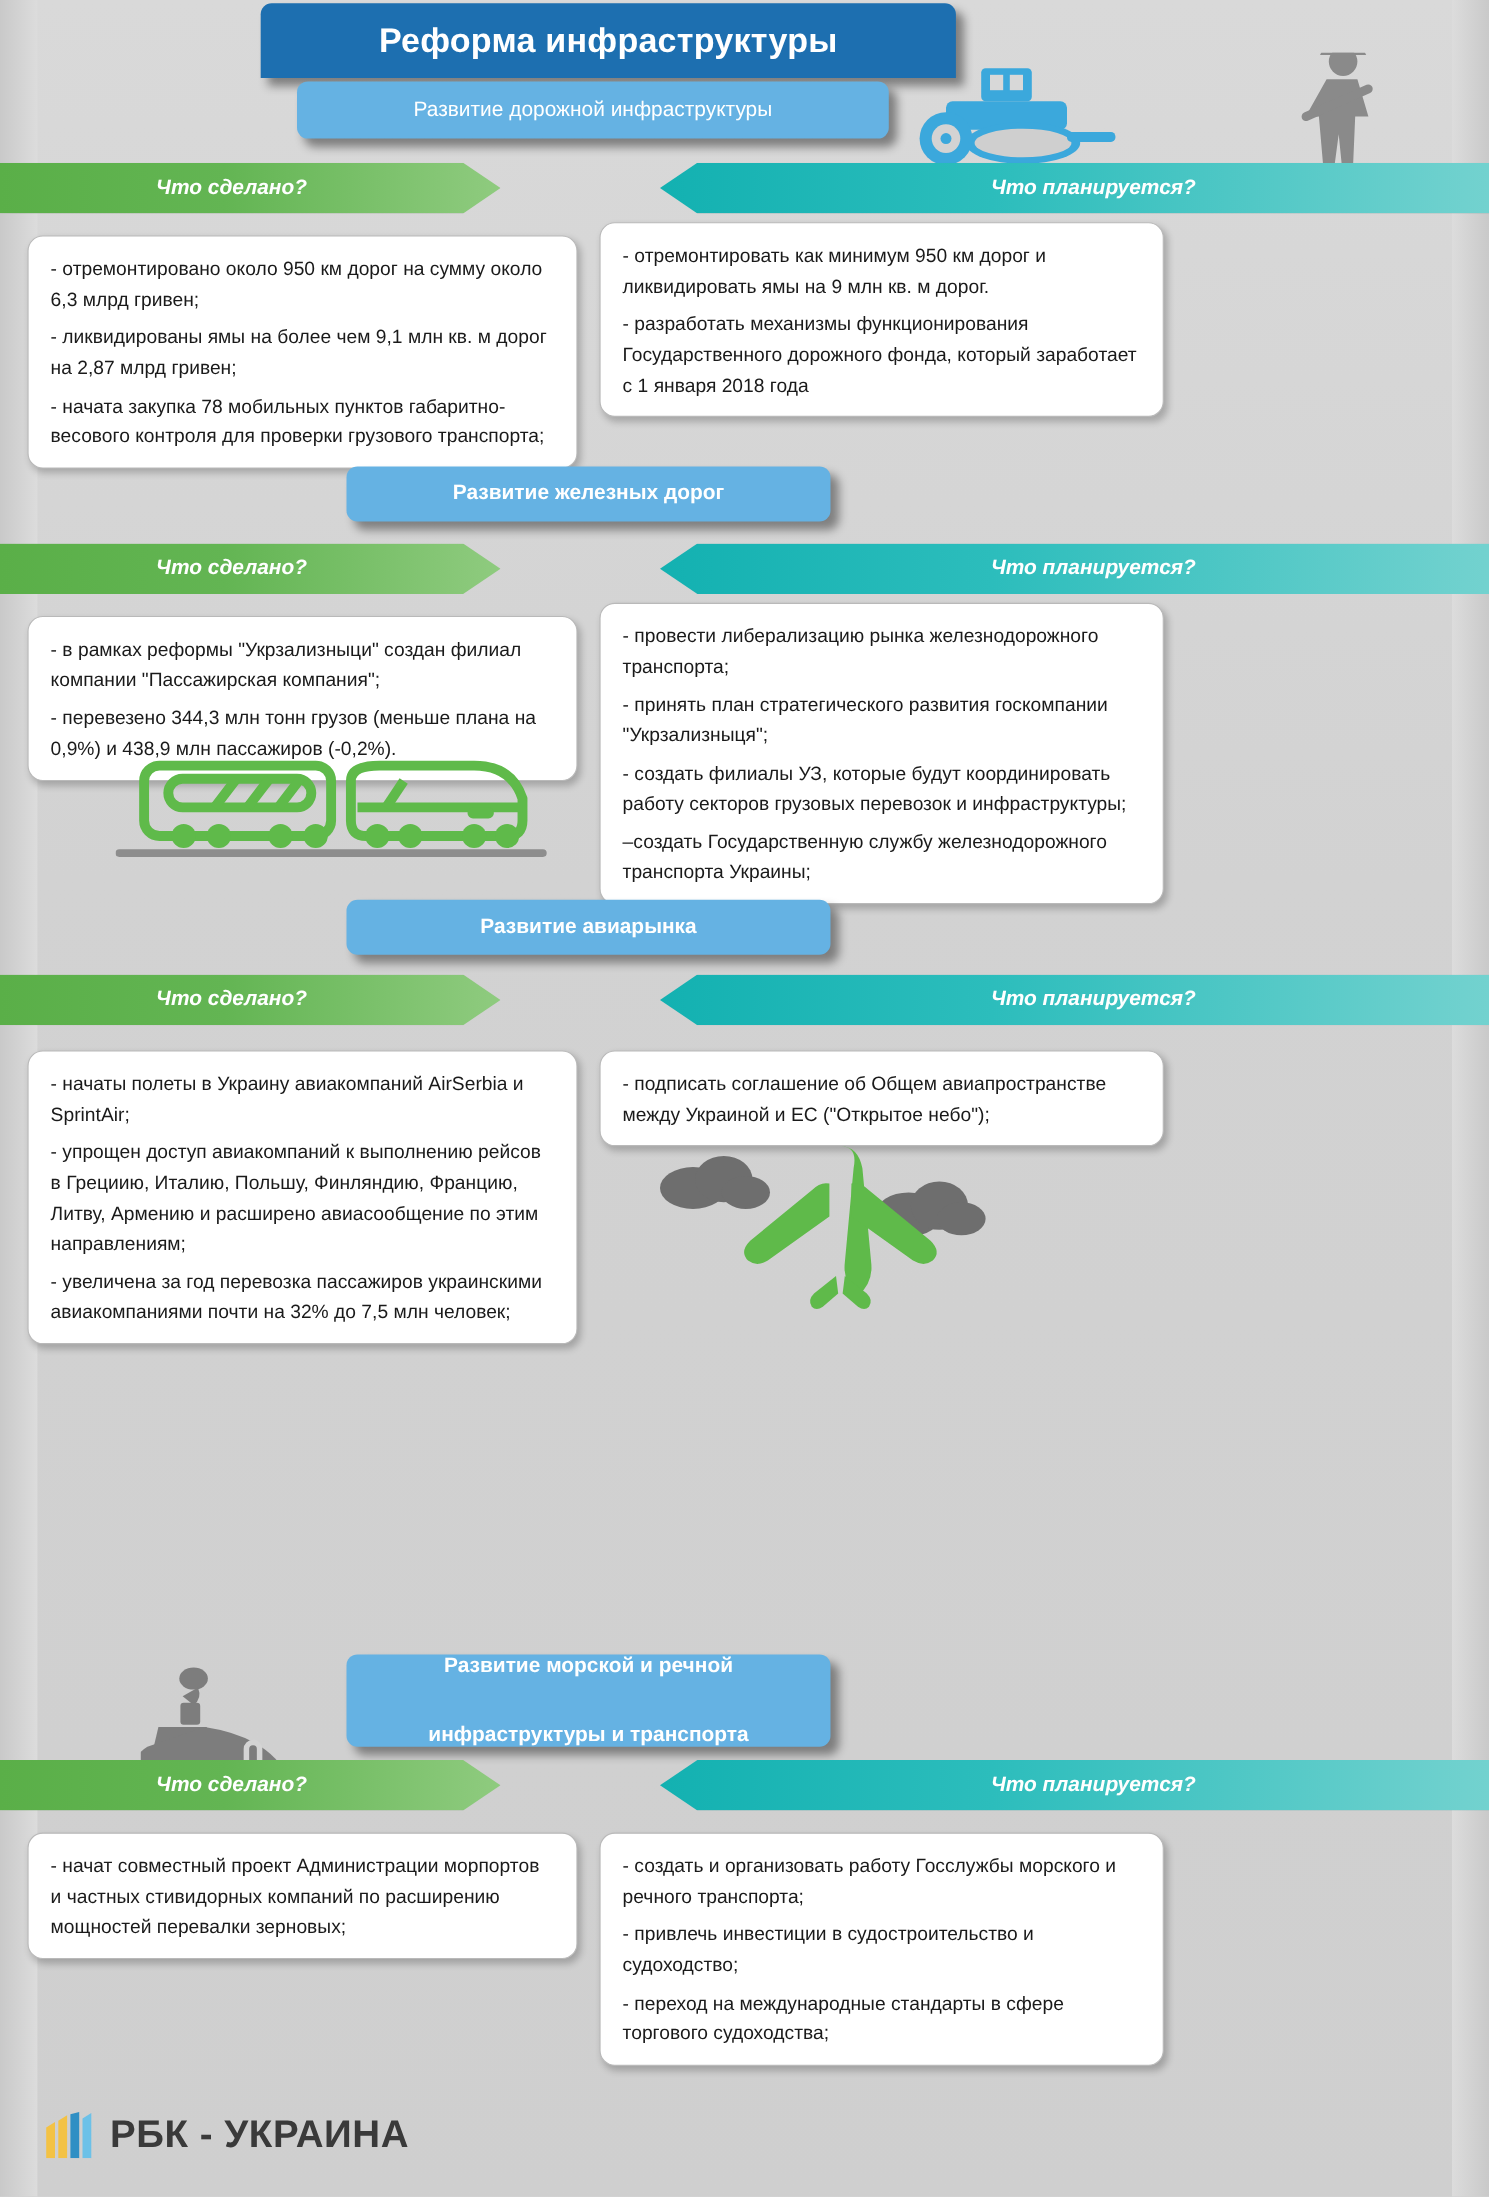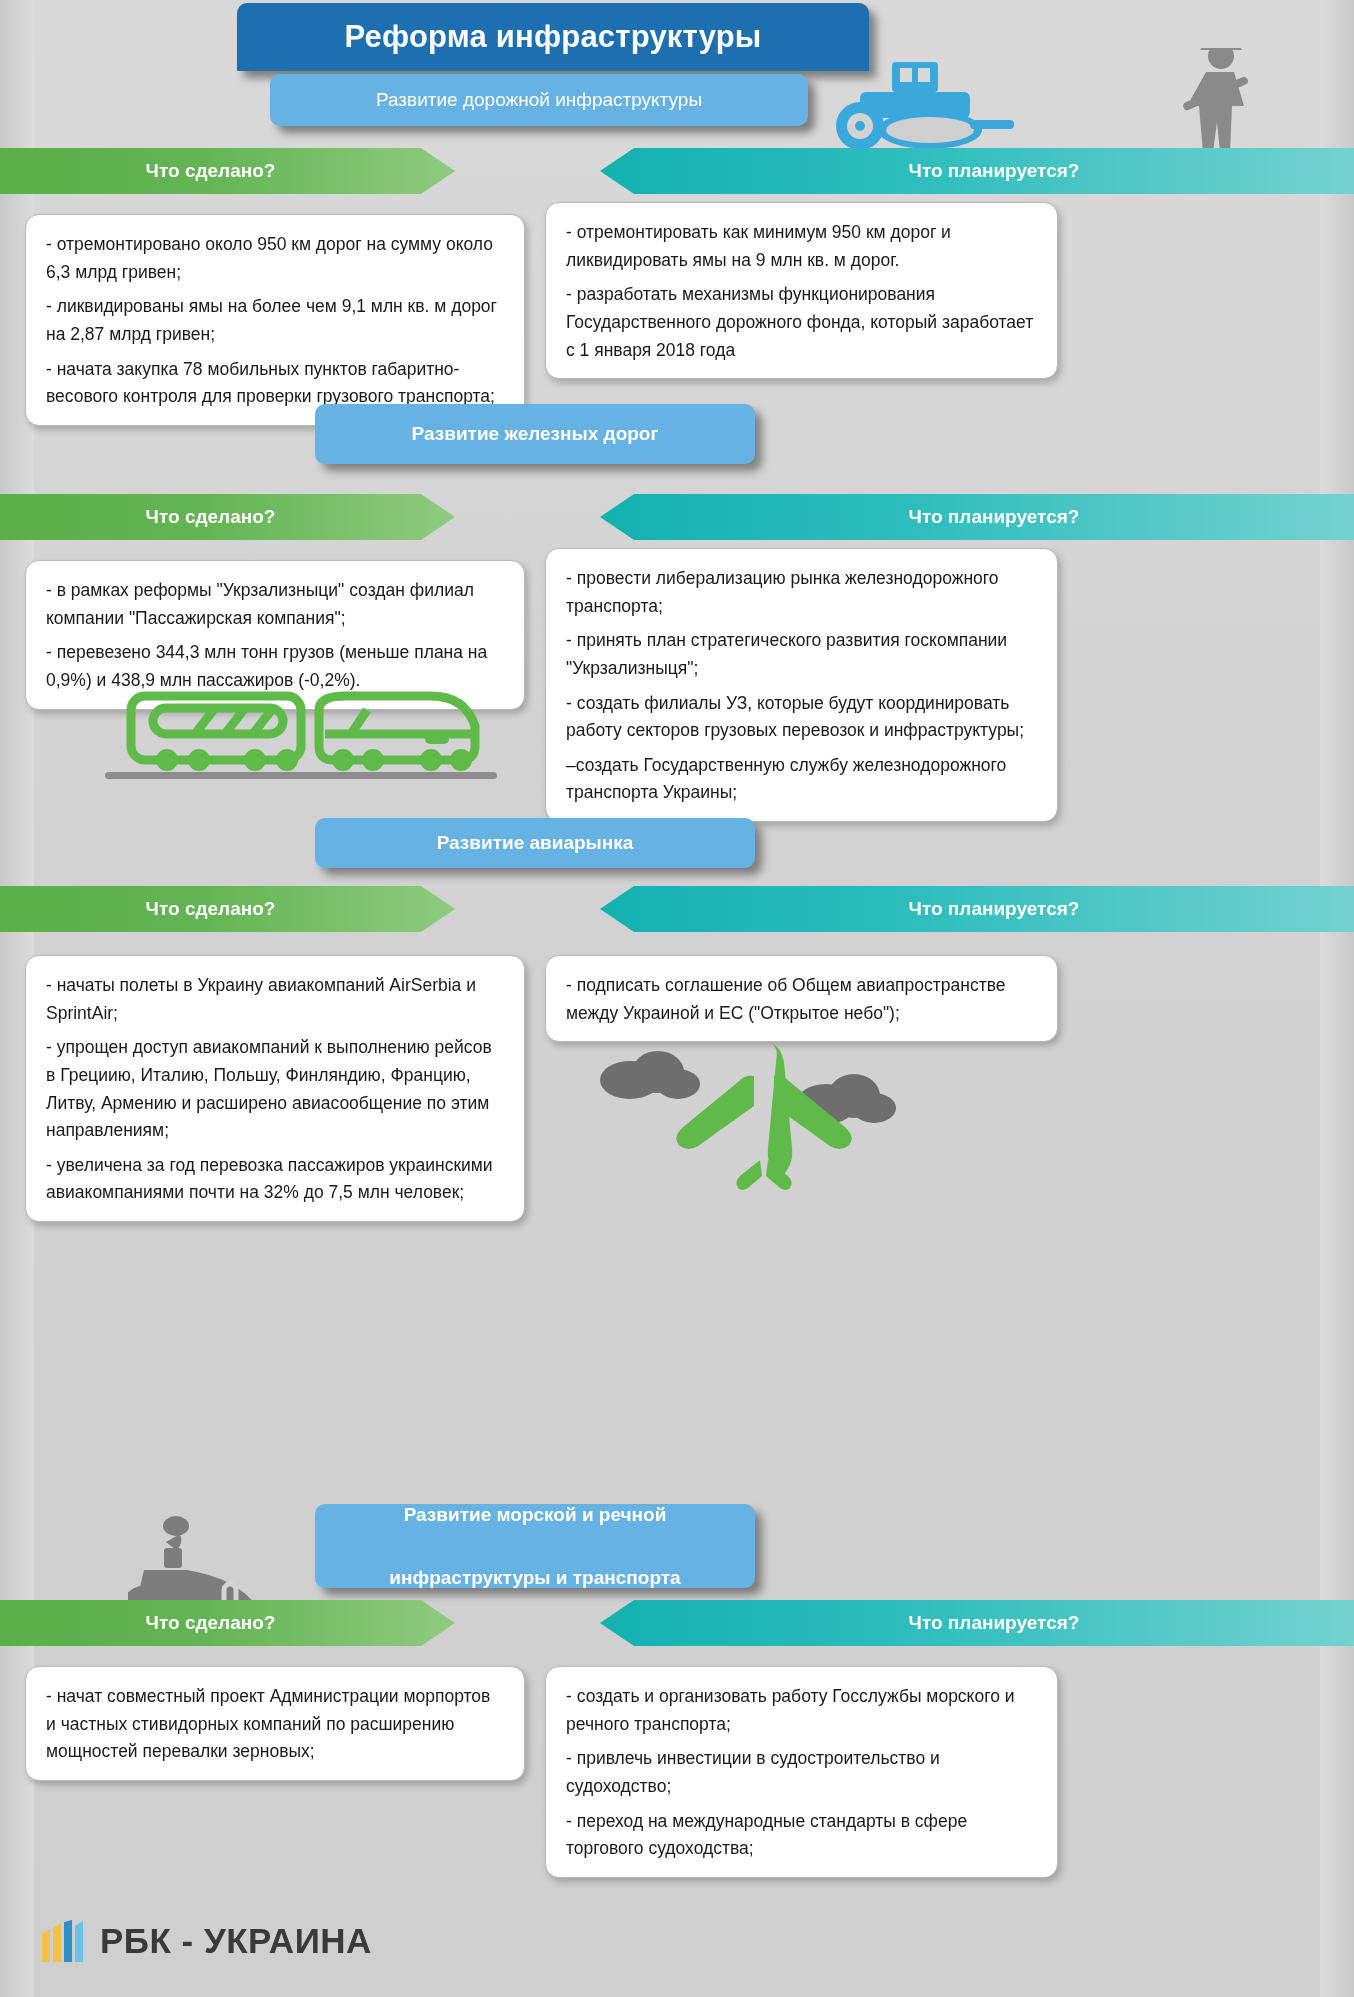--- a/index.html
+++ b/index.html
@@ -61,21 +61,21 @@
     text-align: center;
   }
   .section-banner .txt {
     color: #fff; font-size: 19px; font-weight: bold; line-height: 1.45;
   }
 
   
   .ribbon {
     position: absolute;
     height: 46px;
-    display: flex; align-items: center;
+    display: flex; align-items: center; font-style: italic;
   }
   .ribbon .label {
     color: #fff; font-size: 19px; font-weight: bold;
     position: relative; z-index: 3;
   }
   .ribbon-green {
     background: linear-gradient(90deg, #5aaf48 0%, #63b553 45%, #8fcb7f 100%);
     left: 0;
     clip-path: polygon(0 0, calc(100% - 34px) 0, 100% 50%, calc(100% - 34px) 100%, 0 100%);
     filter: drop-shadow(6px 6px 6px rgba(0,0,0,0.35));
@@ -168,21 +168,21 @@
     <p>- отремонтировано около 950 км дорог на сумму около 6,3 млрд гривен;</p>
     <p>- ликвидированы ямы на более чем 9,1 млн кв. м дорог на 2,87 млрд гривен;</p>
     <p>- начата закупка 78 мобильных пунктов габаритно-весового контроля для проверки грузового транспорта;</p>
   </div>
 
   <div class="card" style="left:545px; top:202px; width:513px;">
     <p>- отремонтировать как минимум 950 км дорог и ликвидировать ямы на 9 млн кв. м дорог.</p>
     <p>- разработать механизмы функционирования Государственного дорожного фонда, который заработает с 1 января 2018 года</p>
   </div>
 
-  <div class="section-banner" style="left:315px; top:404px; width:440px; height:60px;">
+  <div class="section-banner" style="left:315px; top:424px; width:440px; height:50px;">
     <span class="txt">Развитие железных дорог</span>
   </div>
 
   <div class="ribbon ribbon-green" style="top:494px; width:455px;">
     <span class="label">Что сделано?</span>
   </div>
   <div class="ribbon ribbon-teal" style="top:494px; left:600px; width:754px;">
     <span class="label">Что планируется?</span>
   </div>
 

